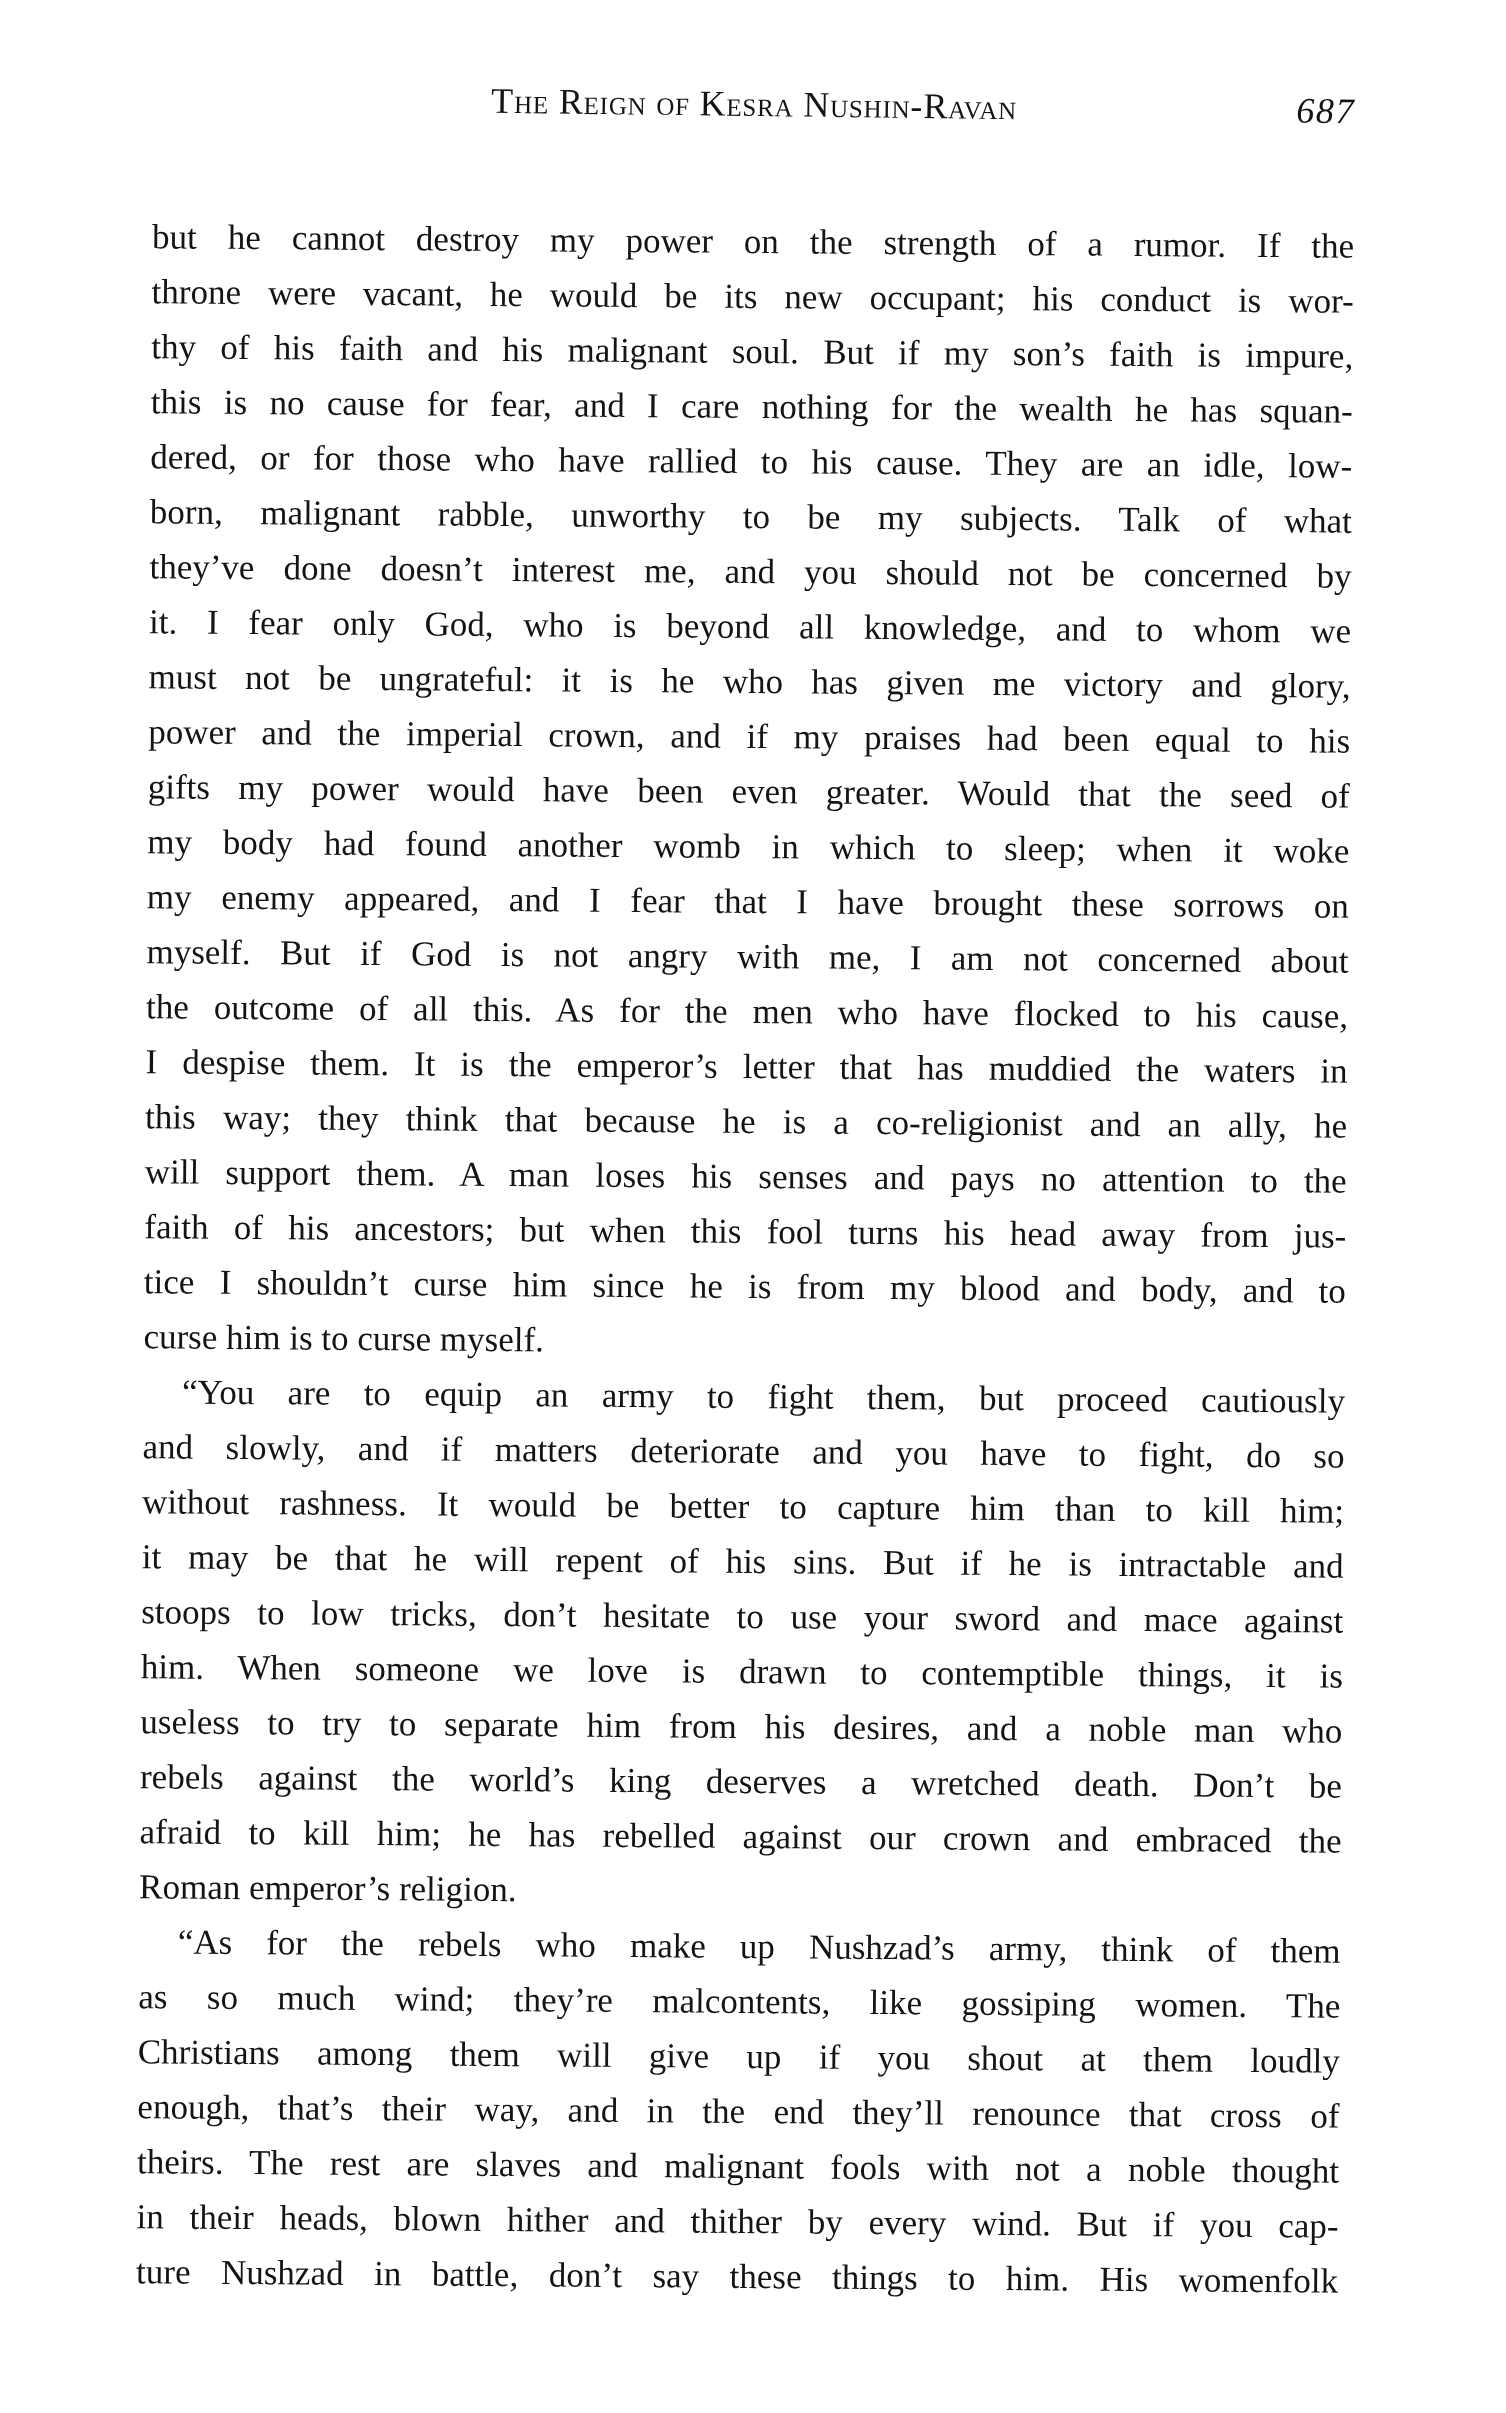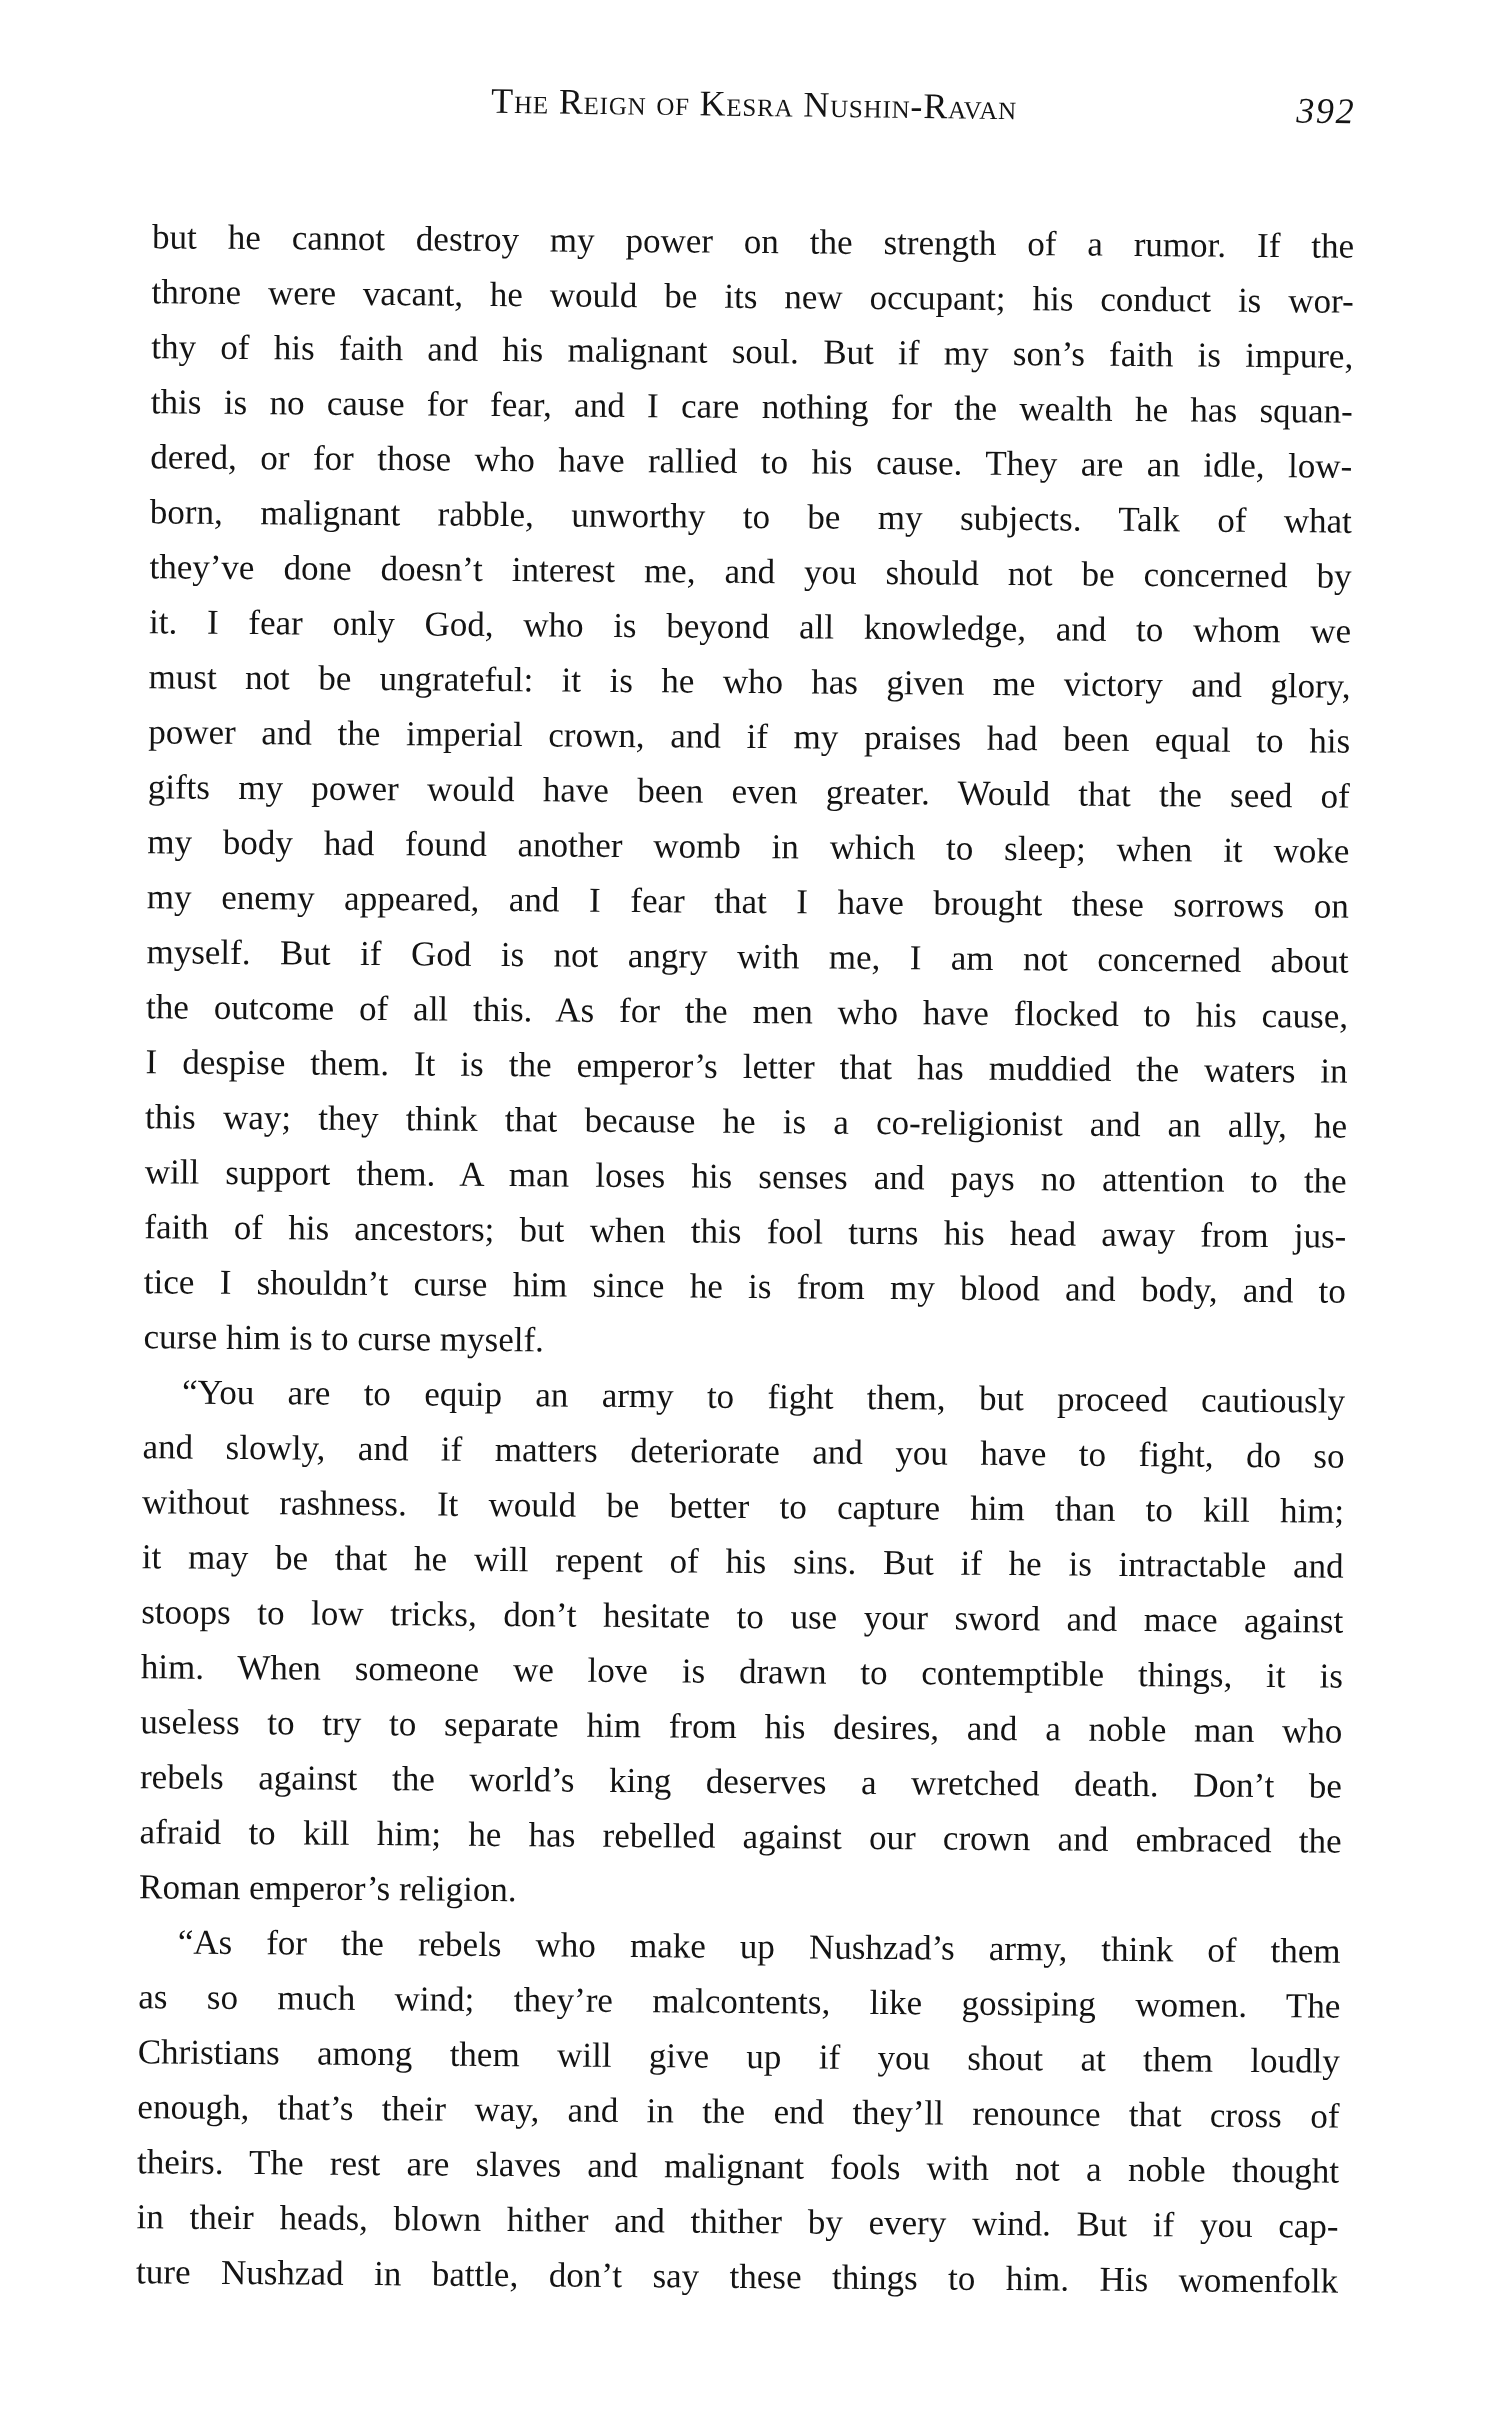--- a/index.html
+++ b/index.html
@@ -63,21 +63,21 @@
   .line.j { text-align-last: justify; }
   .line.indent { text-indent: 39px; }
 </style>
 </head>
 <body>
 
 <div class="page">
   <div class="content">
     <header class="running-header">
       <span class="running-title">The Reign of Kesra Nushin-Ravan</span>
-      <span class="folio">392</span>
+      <span class="folio">687</span>
     </header>
     <main class="body-text">
         <div class="para">
           <div class="line j">but he cannot destroy my power on the strength of a rumor. If the</div>
           <div class="line j">throne were vacant, he would be its new occupant; his conduct is wor-</div>
           <div class="line j">thy of his faith and his malignant soul. But if my son’s faith is impure,</div>
           <div class="line j">this is no cause for fear, and I care nothing for the wealth he has squan-</div>
           <div class="line j">dered, or for those who have rallied to his cause. They are an idle, low-</div>
           <div class="line j">born, malignant rabble, unworthy to be my subjects. Talk of what</div>
           <div class="line j">they’ve done doesn’t interest me, and you should not be concerned by</div>

